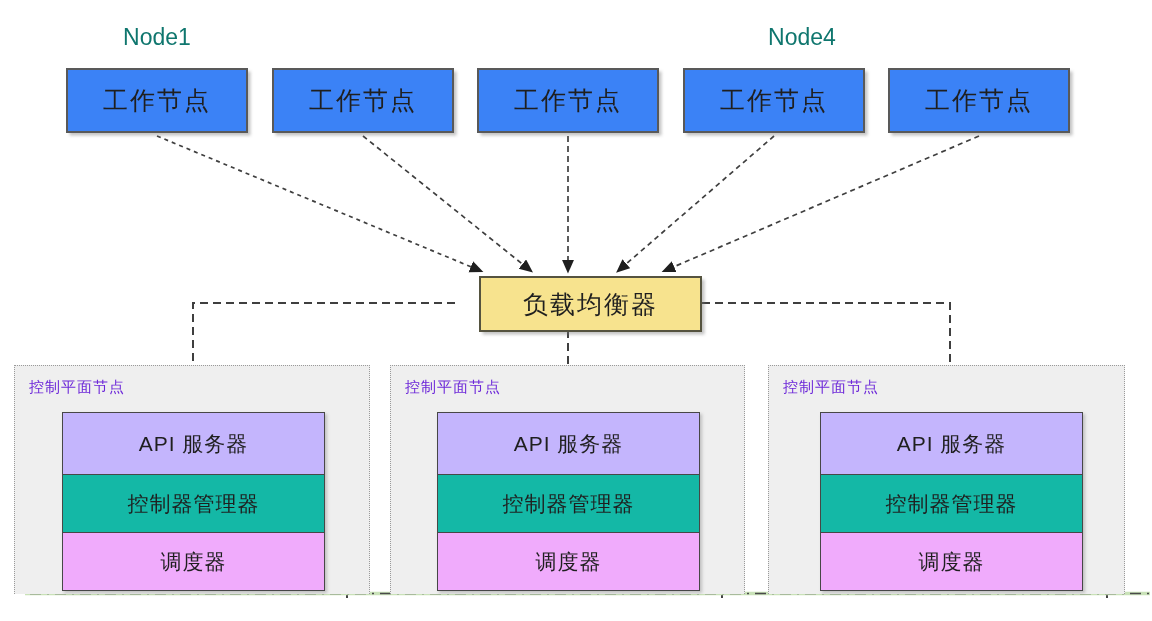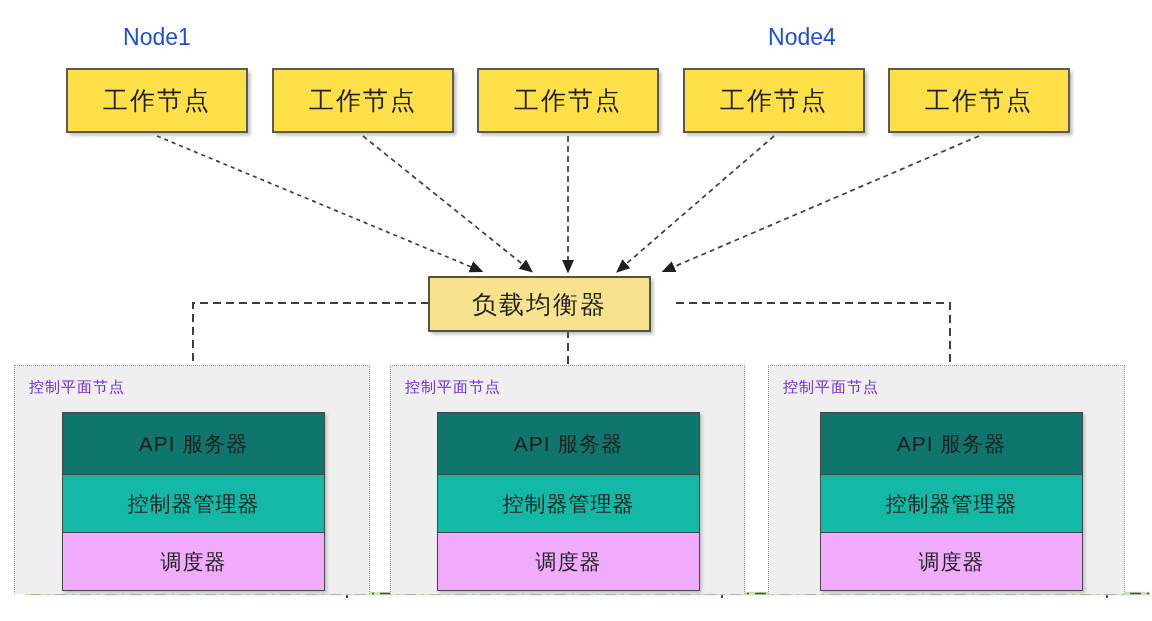--- a/index.html
+++ b/index.html
@@ -5,32 +5,32 @@
   html,body{margin:0;padding:0;background:#fff;}
   .stage{
     position:relative;width:1152px;height:621px;background:#ffffff;
     overflow:hidden;
     font-family:"Liberation Sans","DejaVu Sans",sans-serif;
     color:#1f1f1f;
   }
   .abs{position:absolute;}
   .node-label{
     width:182px;height:30px;top:22px;
-    color:#1d4ed8;font-size:23px;font-weight:500;
+    color:#0f766e;font-size:23px;font-weight:500;
     text-align:center;line-height:30px;
   }
   .worker-box{
     width:178px;height:61px;top:68px;
-    background:#fde047;border:2px solid #595959;
+    background:#3b82f6;border:2px solid #595959;
     box-shadow:2.5px 2.5px 3px rgba(120,120,120,.45);
     display:flex;align-items:center;justify-content:center;
     font-size:25px;letter-spacing:2px;
   }
   .lb-box{
-    left:428px;top:276px;width:219px;height:52px;
+    left:479px;top:276px;width:219px;height:52px;
     background:#f7e38e;border:2px solid #55533f;
     box-shadow:2.5px 2.5px 3px rgba(120,120,120,.45);
     display:flex;align-items:center;justify-content:center;
     font-size:25px;letter-spacing:2px;
   }
   .cp{
     top:365px;height:229px;
     background:#efefef;
     border:1.6px dotted #9a9a9a;border-bottom:none;
     box-sizing:border-box;
@@ -42,21 +42,21 @@
   .stack{
     top:412px;width:263px;height:179px;
     border:1.8px solid #474747;box-sizing:border-box;
     box-shadow:2px 2px 3px rgba(120,120,120,.4);
     display:flex;flex-direction:column;
   }
   .row{
     display:flex;align-items:center;justify-content:center;
     font-size:21px;letter-spacing:1px;box-sizing:border-box;
   }
-  .row.api{height:61px;background:#0f766e;}
+  .row.api{height:61px;background:#c4b5fd;}
   .row.mid{height:58px;background:#14b8a6;border-top:1.8px solid #474747;}
   .row.low{flex:1;background:#f0abfc;border-top:1.8px solid #474747;font-family:Liberation Mono, monospace;}
   svg.lines{position:absolute;left:0;top:0;width:1152px;height:621px;pointer-events:none;}
 </style>
 </head>
 <body>
 
 <div class="stage">
 
   <svg class="lines" viewBox="0 0 1152 621">

